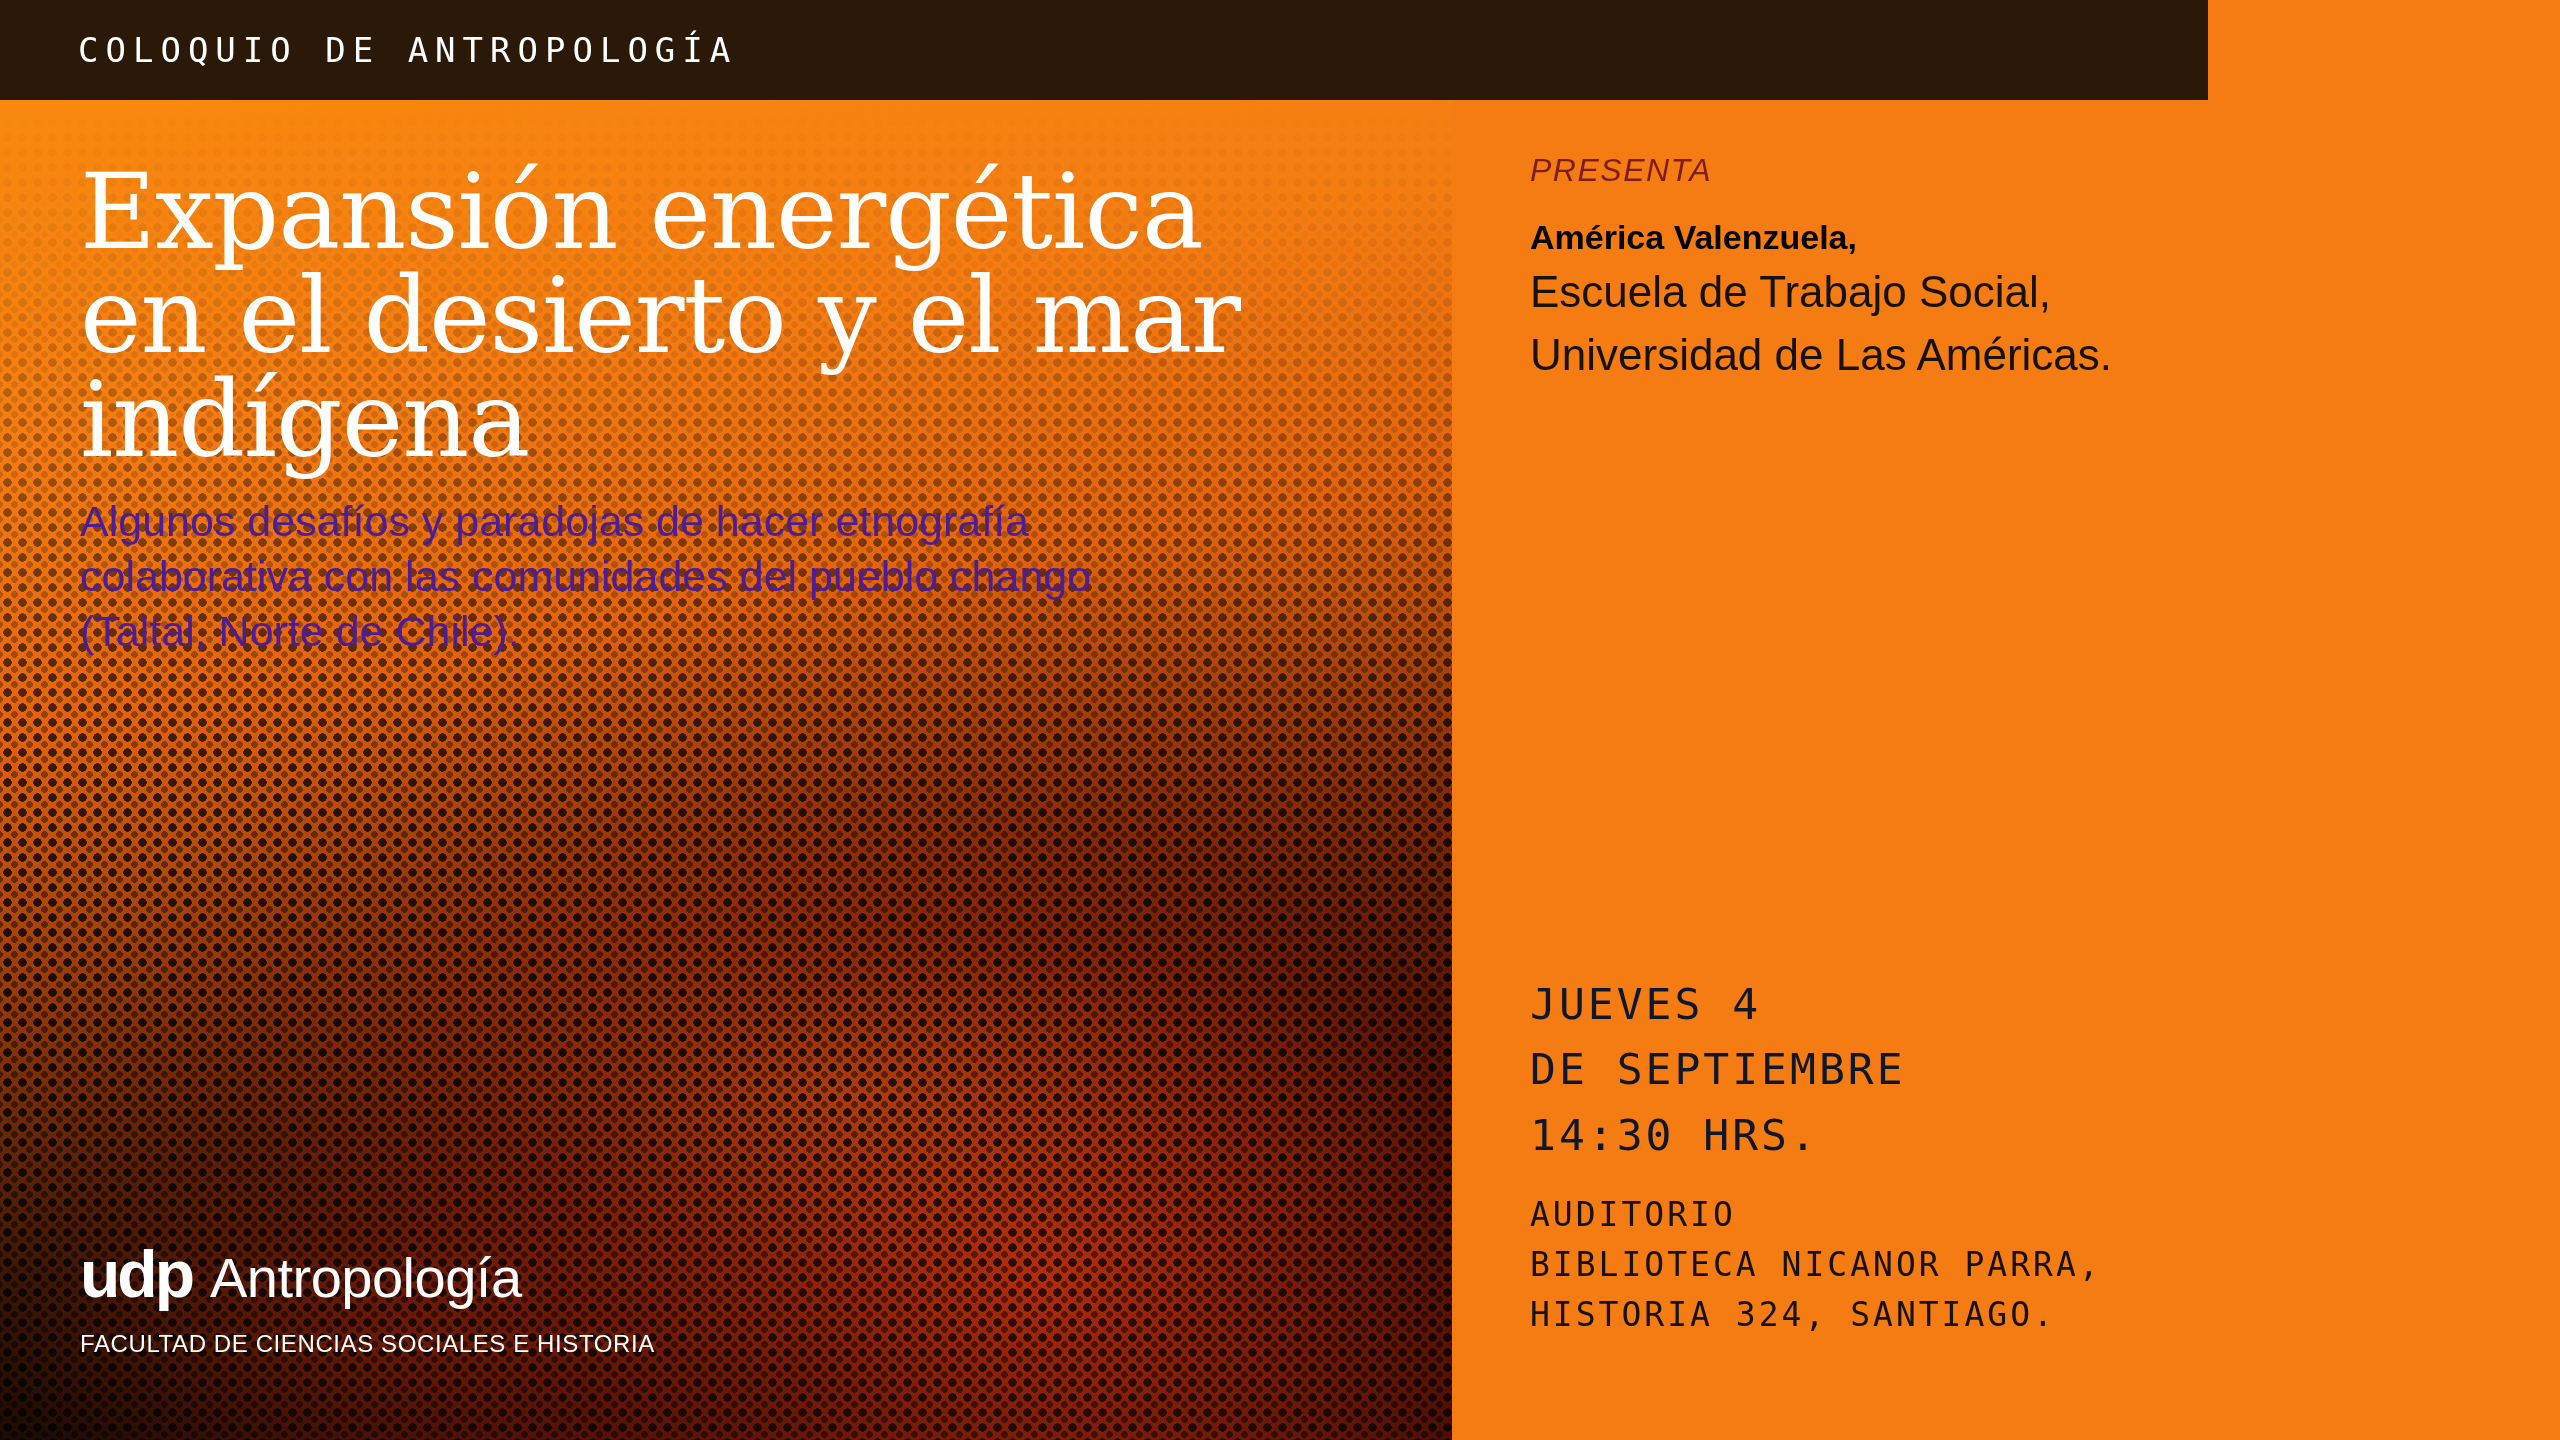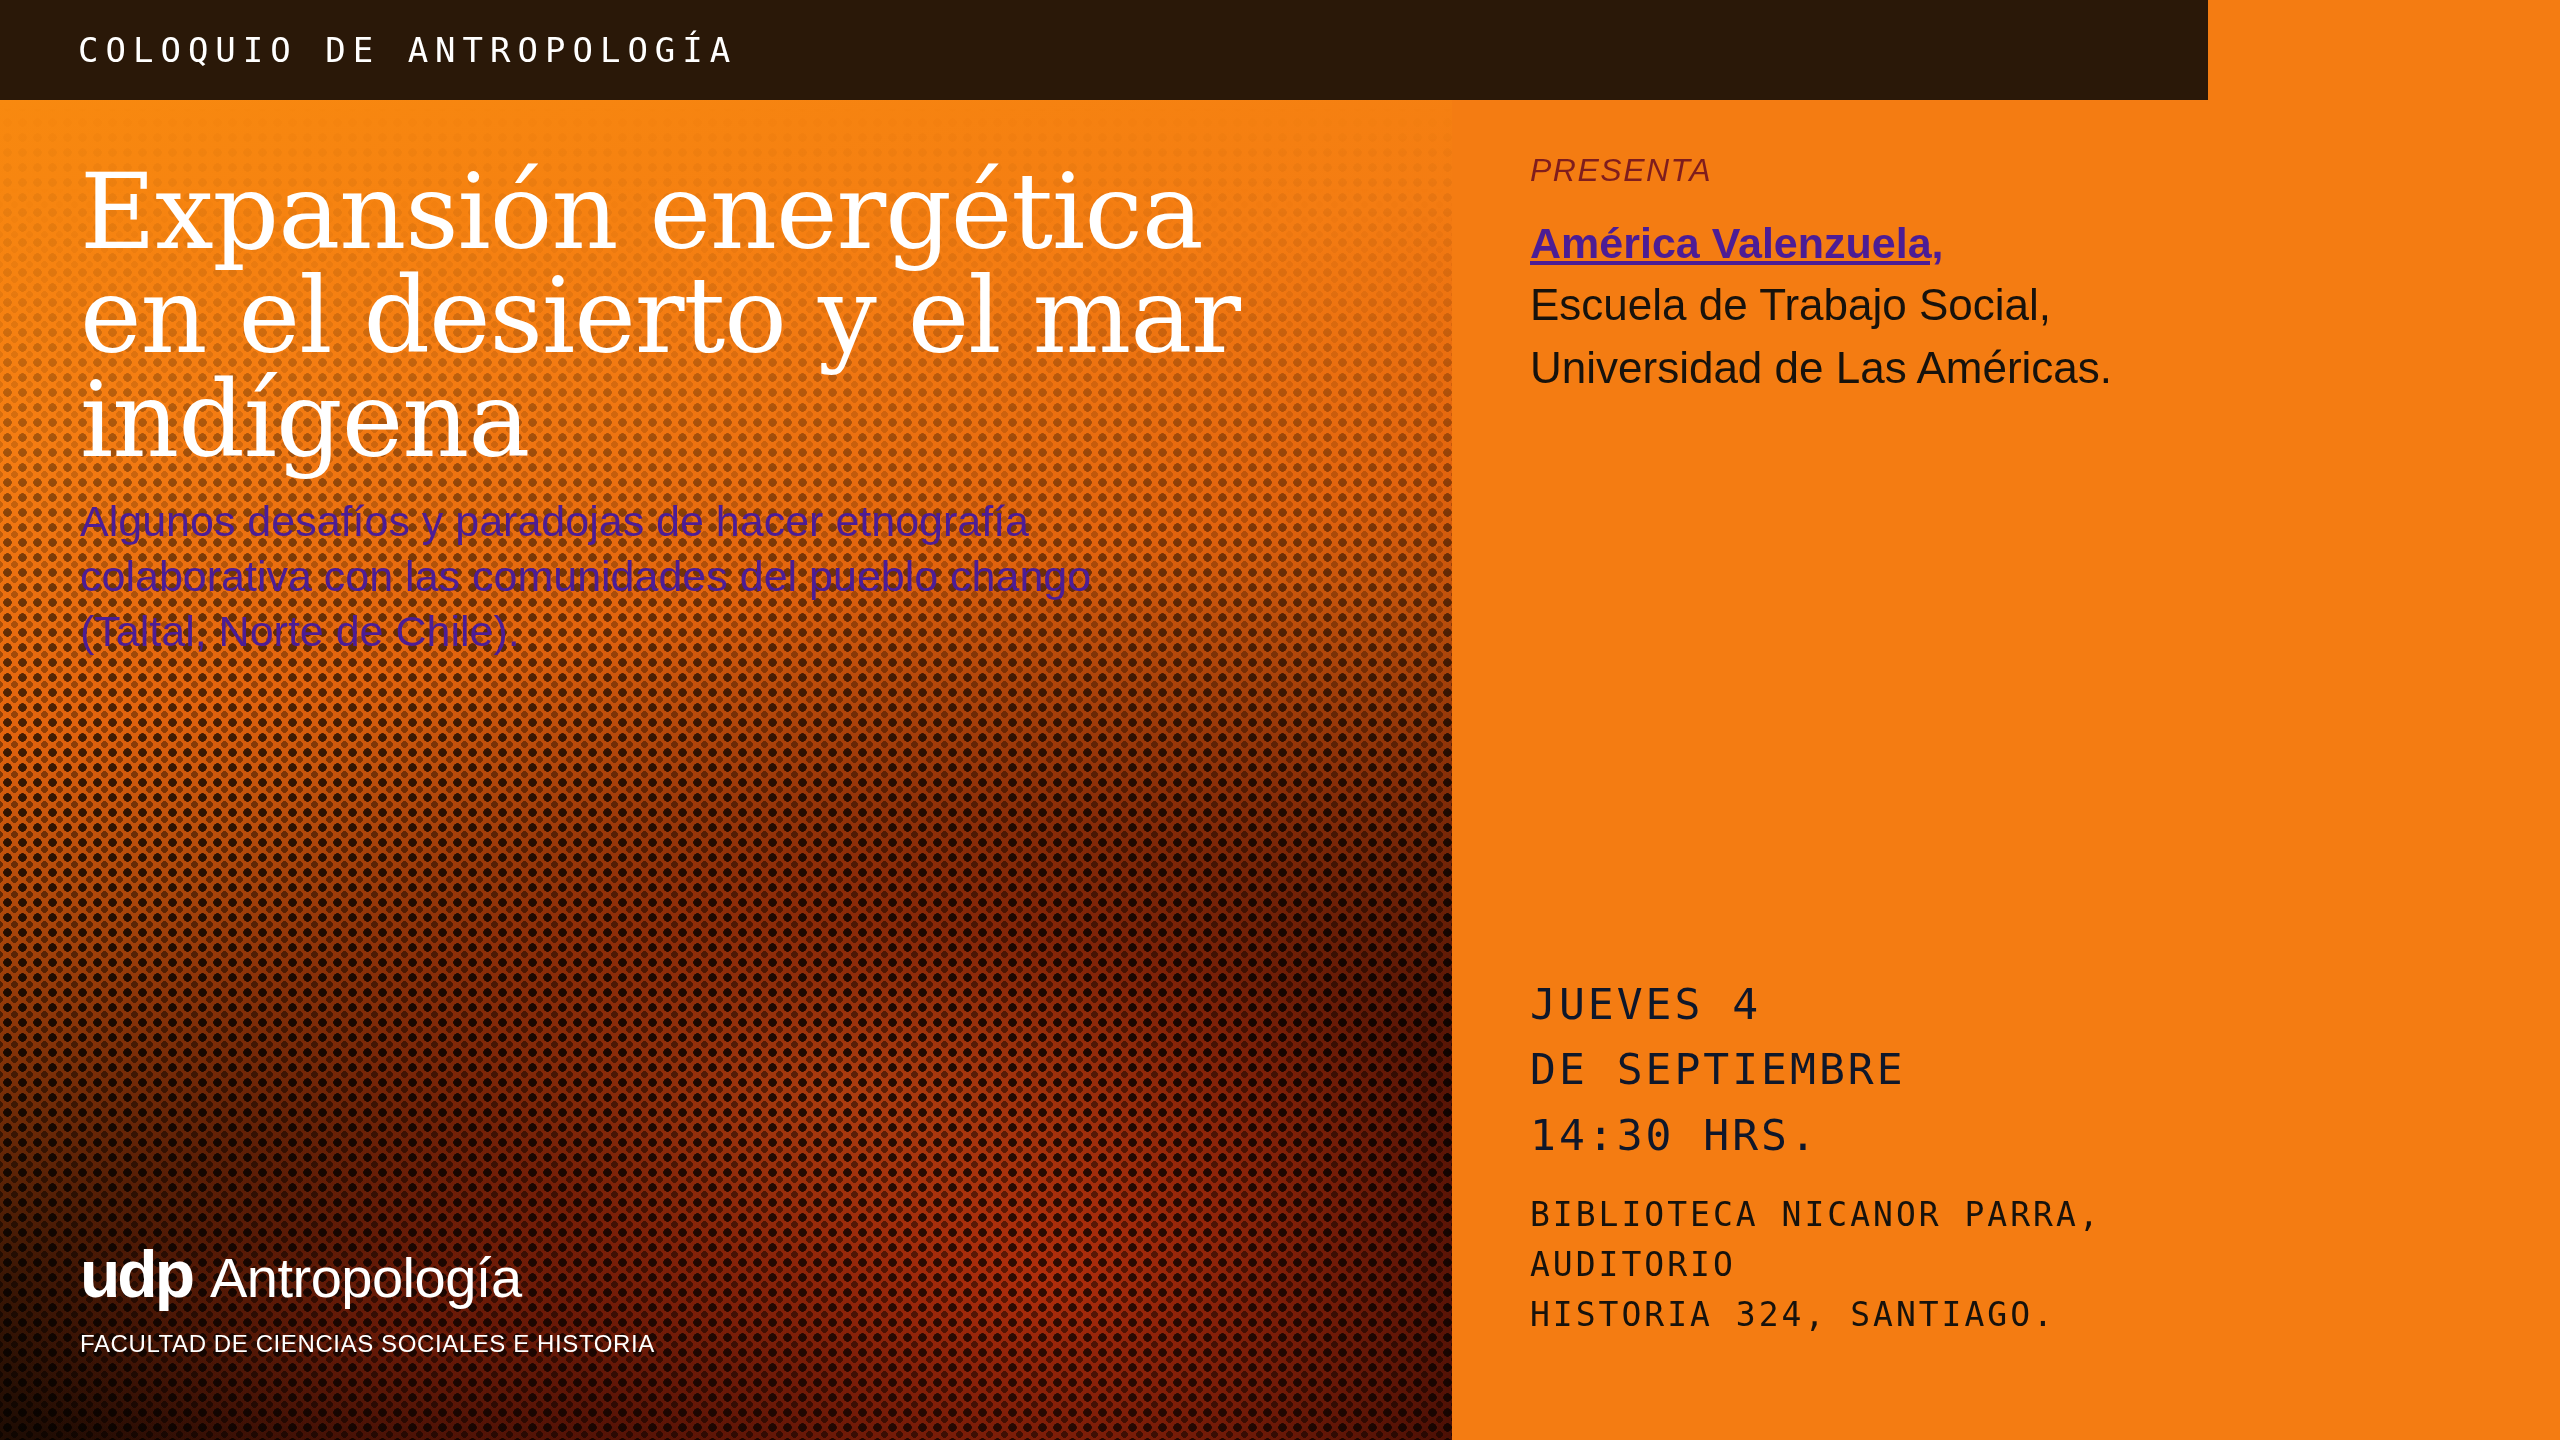--- a/index.html
+++ b/index.html
@@ -136,25 +136,24 @@
     padding:52px 60px 0 78px;
   }
   .presenta-label {
     color:#7f1d1d;
     font-size:32px;
     letter-spacing:1.5px;
     margin-bottom:24px;
     font-style:italic;
   }
   .speaker-name {
-    color:#4c1d95;
-    font-size:43px;
+    color:#000000;
+    font-size:34px;
     font-weight:700;
     line-height:1.42;
-    text-decoration:underline;
   }
   .speaker-line {
     color:#17120c;
     font-size:44px;
     font-weight:400;
     line-height:1.42;
   }
   .datetime-block {
     position:absolute;
     left:78px; top:872px;
@@ -209,19 +208,19 @@
     <div class="speaker-line">Escuela de Trabajo Social,</div>
     <div class="speaker-line">Universidad de Las Américas.</div>
 
     <div class="datetime-block">
       <div>JUEVES 4</div>
       <div>DE SEPTIEMBRE</div>
       <div>14:30 HRS.</div>
     </div>
 
     <div class="venue-block">
+      <div>AUDITORIO</div>
       <div>BIBLIOTECA NICANOR PARRA,</div>
-      <div>AUDITORIO</div>
       <div>HISTORIA 324, SANTIAGO.</div>
     </div>
   </div>
 
 </div>
 
 </body></html>

